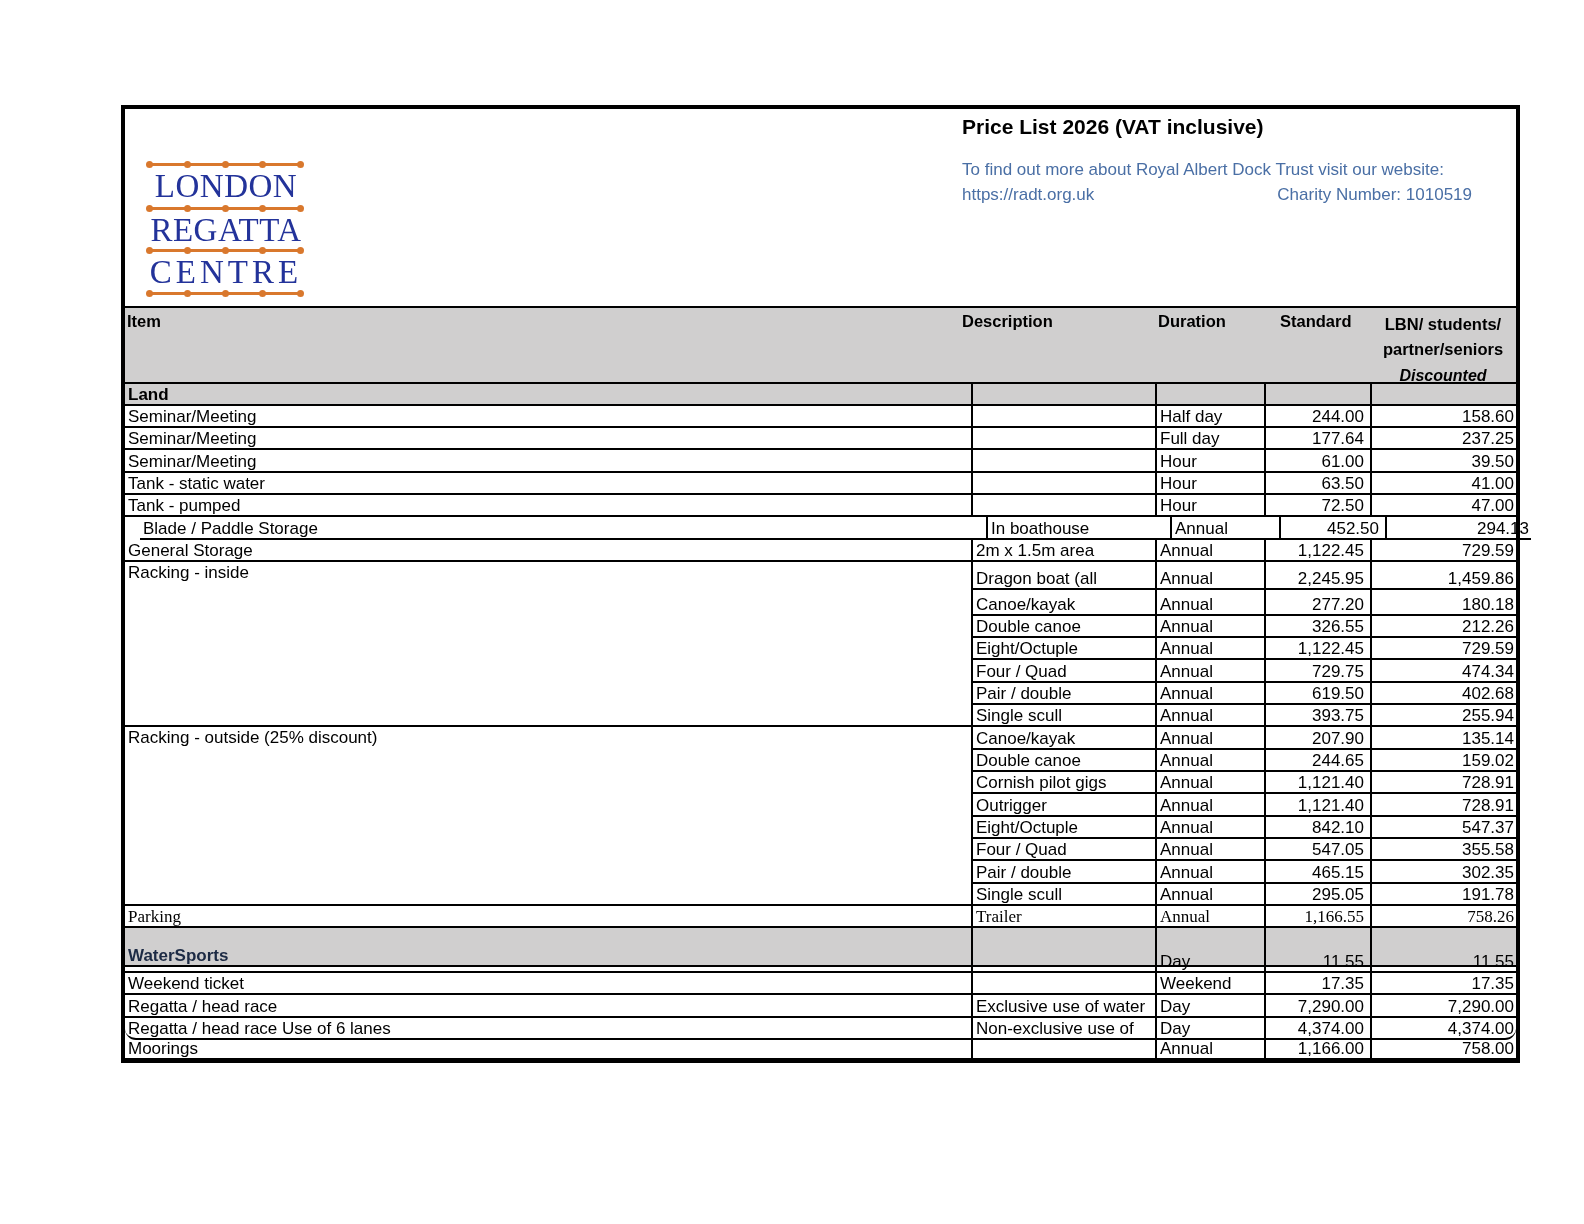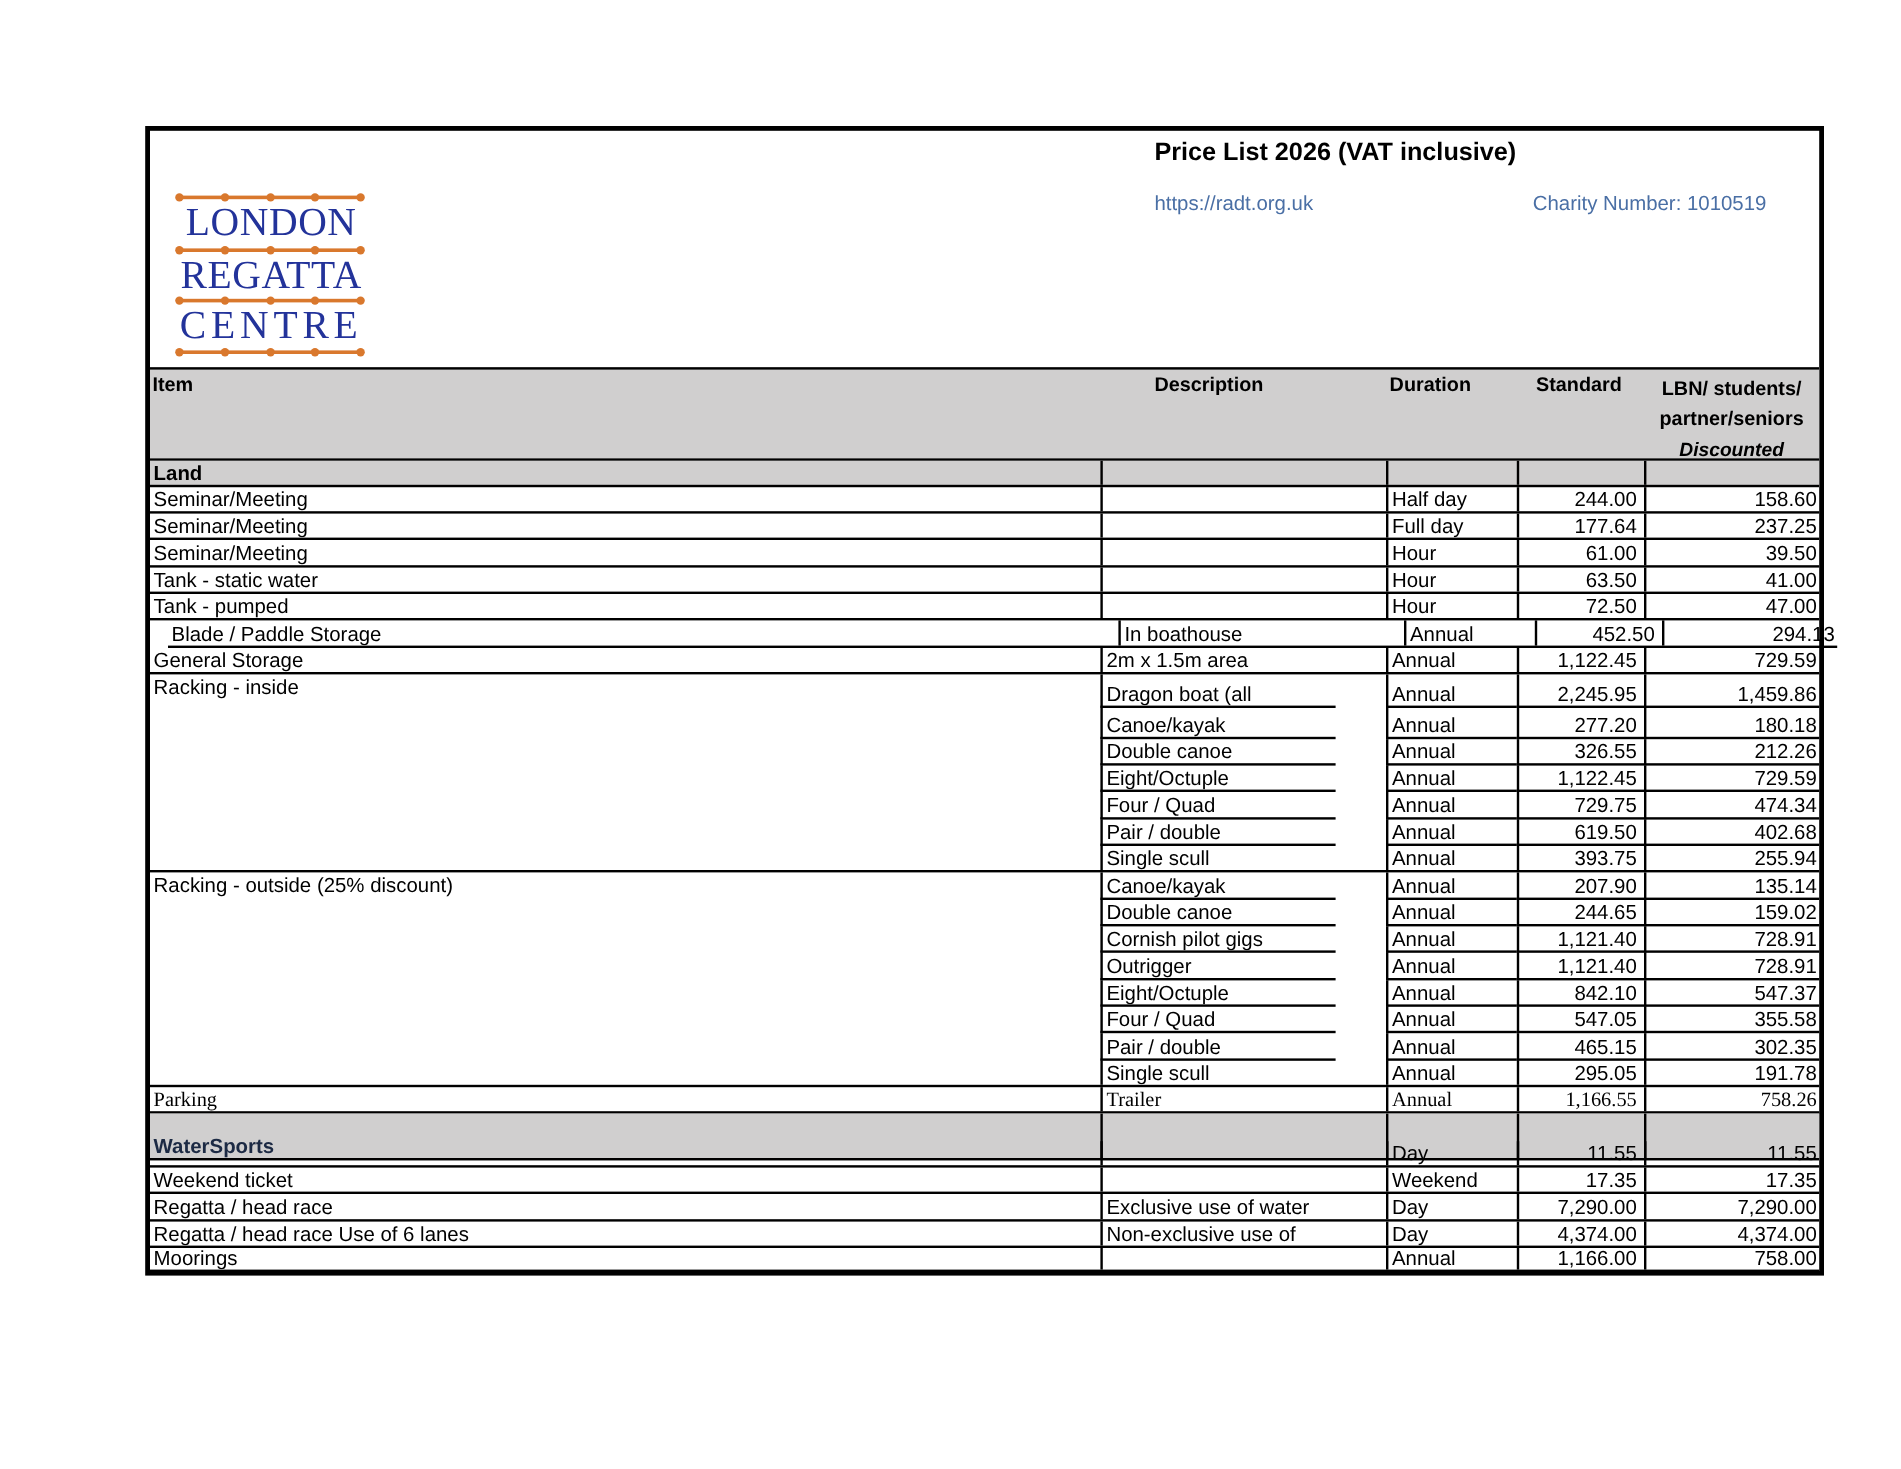--- a/index.html
+++ b/index.html
@@ -12,21 +12,21 @@
   .title{position:absolute;left:837px;top:6px;font-size:21px;font-weight:bold;}
   .info{position:absolute;left:837px;top:48px;color:#4a6fa5;font-size:17px;line-height:25px;width:520px;}
   .info .row2{display:flex;justify-content:space-between;width:510px;}
   .hdr{position:absolute;left:0;top:197px;width:1391px;height:78px;background:#d0cfcf;border-top:2px solid #000;border-bottom:2px solid #000;box-sizing:border-box;}
   .hdr .h{position:absolute;top:4px;font-weight:bold;font-size:16.5px;}
   .disc{color:#000000;font-style:italic;font-weight:bold;}
   .row{position:absolute;left:0;width:1391px;box-sizing:border-box;border-bottom:2px solid #000;font-size:17px;}
   .row.section{background:#d0cfcf;font-weight:bold;}
   .cell{position:absolute;top:0;bottom:0;box-sizing:border-box;padding:0 3px;white-space:nowrap;overflow:hidden;display:flex;align-items:flex-end;line-height:18px;}
   .c-item{left:0;width:834px;}
-  .c-desc{left:792px;width:196px;border-left:2px solid #000;}
+  .c-desc{left:846px;width:196px;border-left:2px solid #000;}
   .c-dur{left:1030px;width:109px;border-left:2px solid #000;}
   .c-std{left:1139px;width:106px;border-left:2px solid #000;justify-content:flex-end;padding-right:6px;}
   .c-dis{left:1245px;width:146px;border-left:2px solid #000;justify-content:flex-end;padding-right:2px;}
   .ws-label{color:#1c2a44;}
 </style>
 </head>
 <body>
 
 <div class="sheet">
 
@@ -59,20 +59,21 @@
       <span class="dot" style="left:-1px"></span>
         <span class="dot" style="left:37px"></span>
         <span class="dot" style="left:75px"></span>
         <span class="dot" style="left:112px"></span>
         <span class="dot" style="left:150px"></span>
     </div>
   </div>
 
   <div class="title">Price List 2026 (VAT inclusive)</div>
   <div class="info">
+    <div>To find out more about Royal Albert Dock Trust visit our website:</div>
     <div class="row2">
       <span>https://radt.org.uk</span>
       <span>Charity Number: 1010519</span>
     </div>
   </div>
 
   <div class="hdr">
     <div class="h" style="left:2px">Item</div>
     <div class="h" style="left:837px">Description</div>
     <div class="h" style="left:1033px">Duration</div>
@@ -273,21 +274,21 @@
         <div class="cell c-std">17.35</div>
         <div class="cell c-dis">17.35</div>
       </div>
       <div class="row" style="top: 886px; height: 23px;">
         <div class="cell c-item">Regatta / head race</div>
         <div class="cell c-desc">Exclusive use of water</div>
         <div class="cell c-dur">Day</div>
         <div class="cell c-std">7,290.00</div>
         <div class="cell c-dis">7,290.00</div>
       </div>
-      <div class="row" style="top: 909px; height: 22px;">
+      <div class="row" style="top: 909px; height: 22px; border-radius: 11px;">
         <div class="cell c-item">Regatta / head race Use of 6 lanes</div>
         <div class="cell c-desc">Non-exclusive use of</div>
         <div class="cell c-dur">Day</div>
         <div class="cell c-std">4,374.00</div>
         <div class="cell c-dis">4,374.00</div>
       </div>
       <div class="row" style="top: 931px; height: 20px;">
         <div class="cell c-item">Moorings</div>
         <div class="cell c-desc"></div>
         <div class="cell c-dur">Annual</div>

